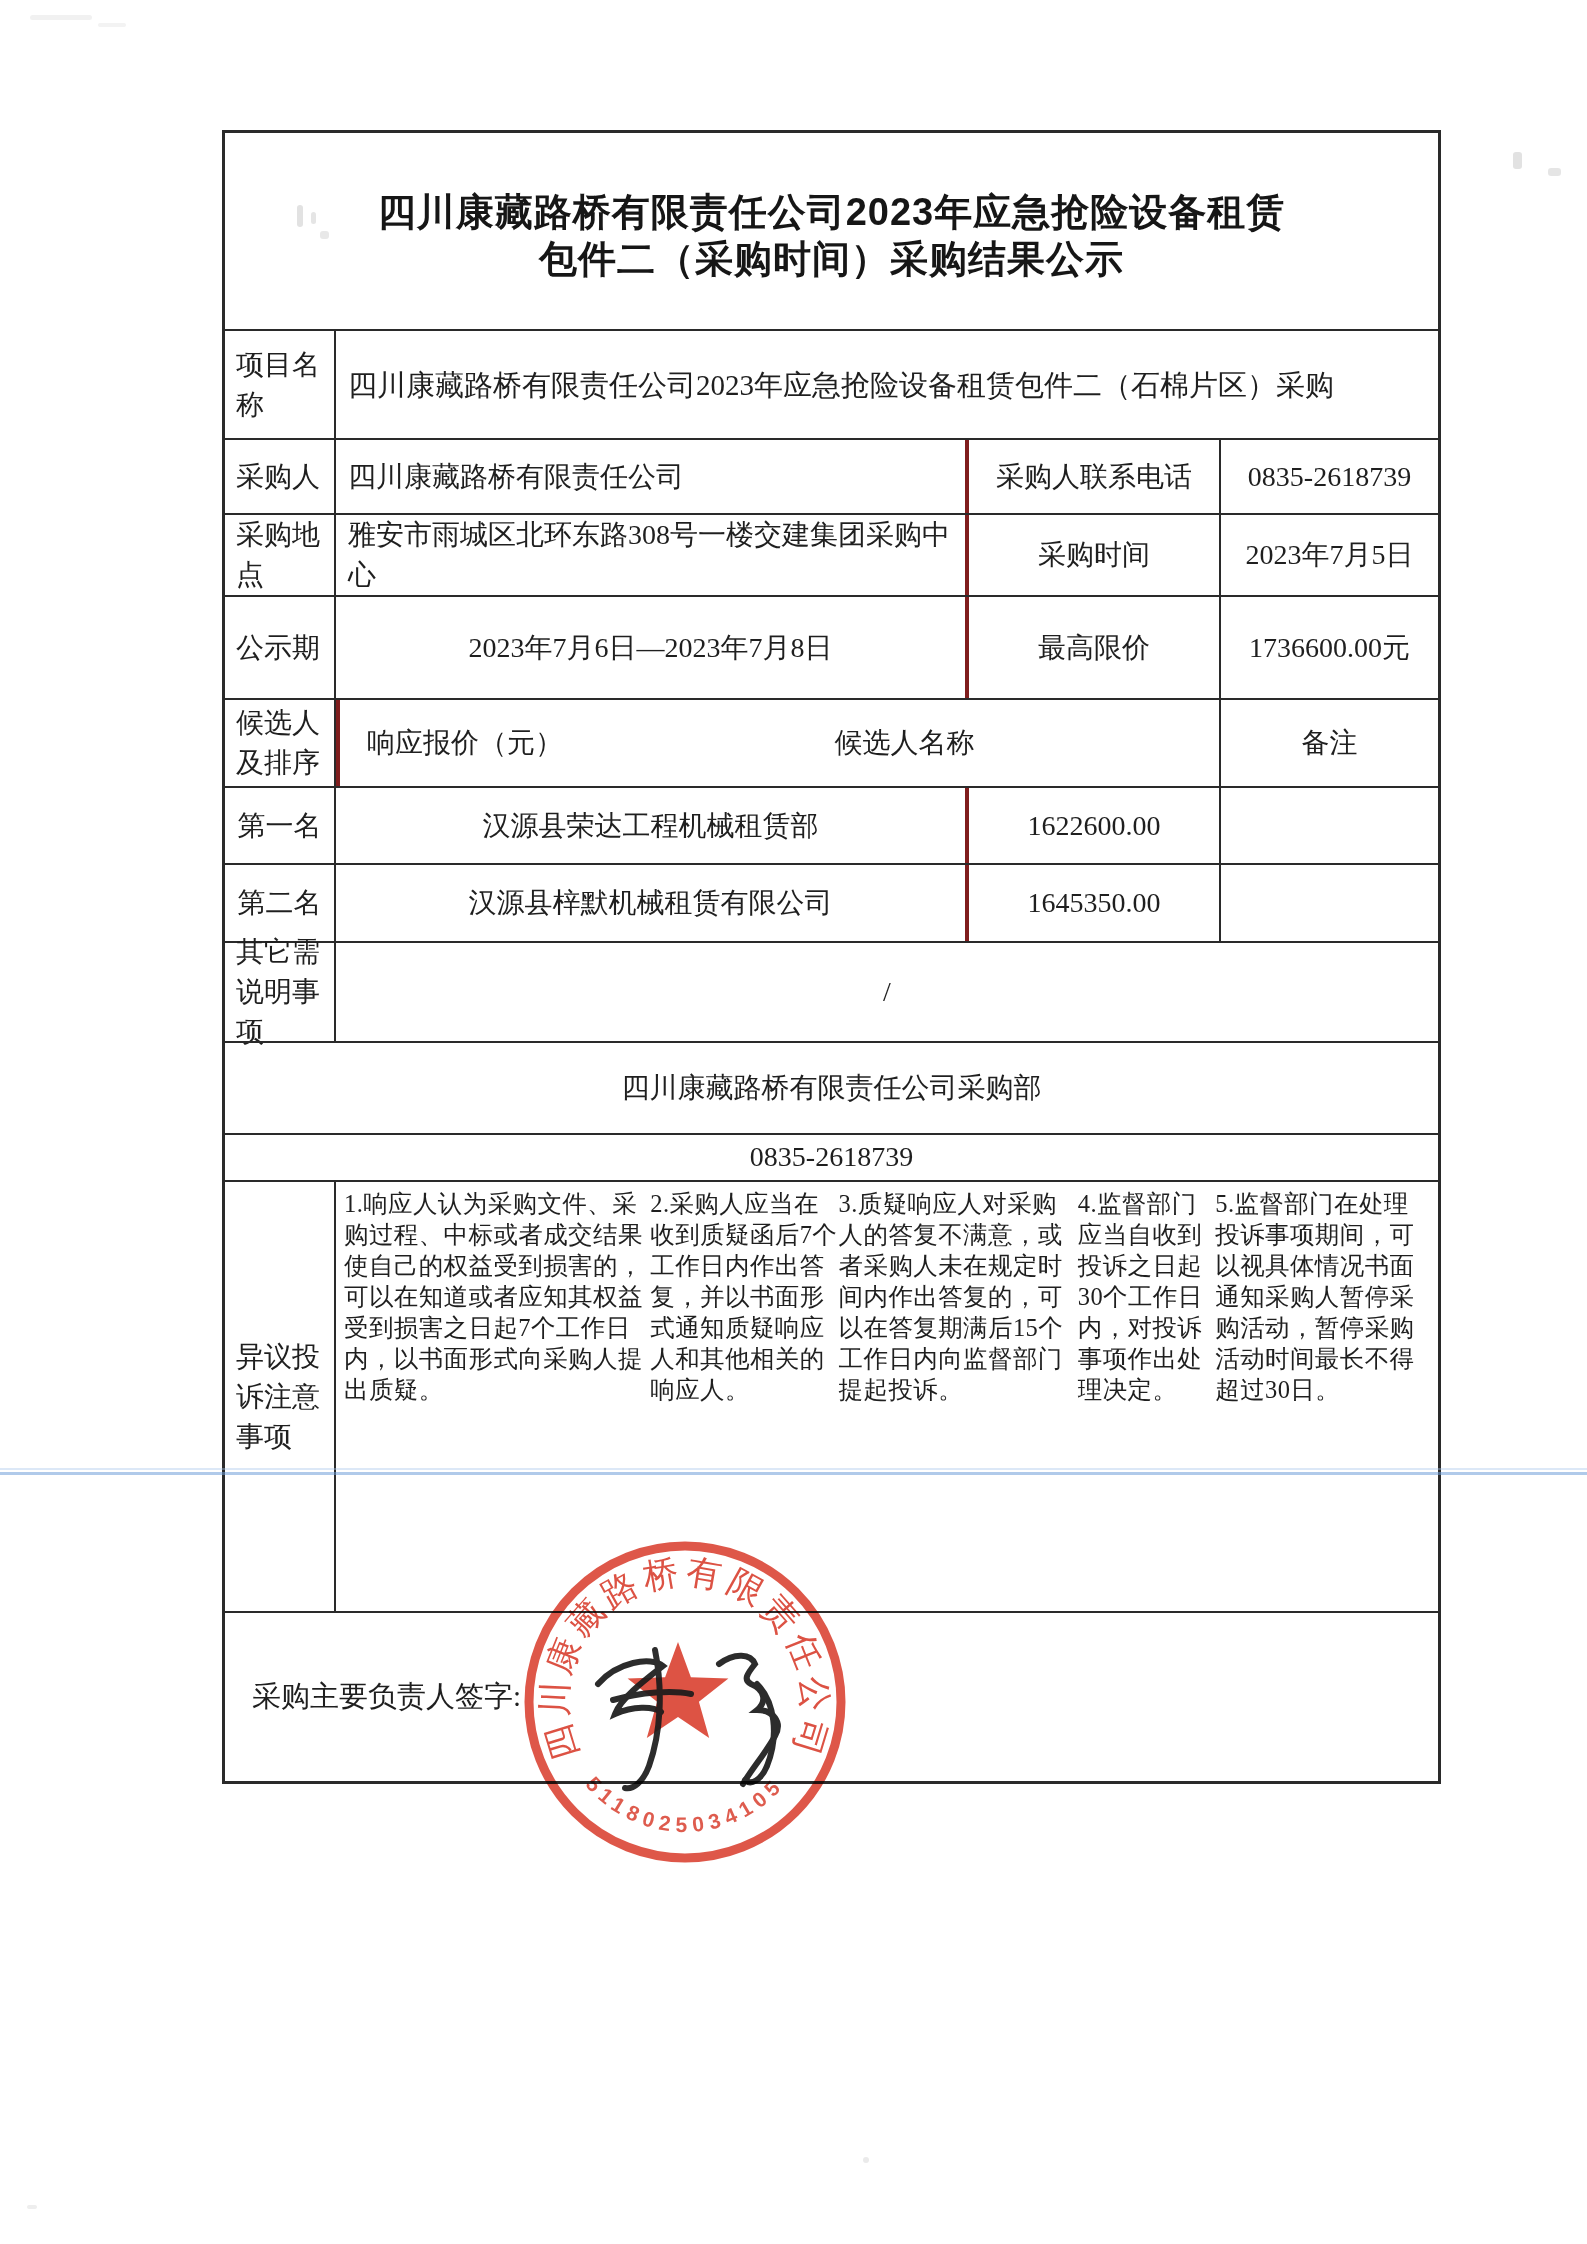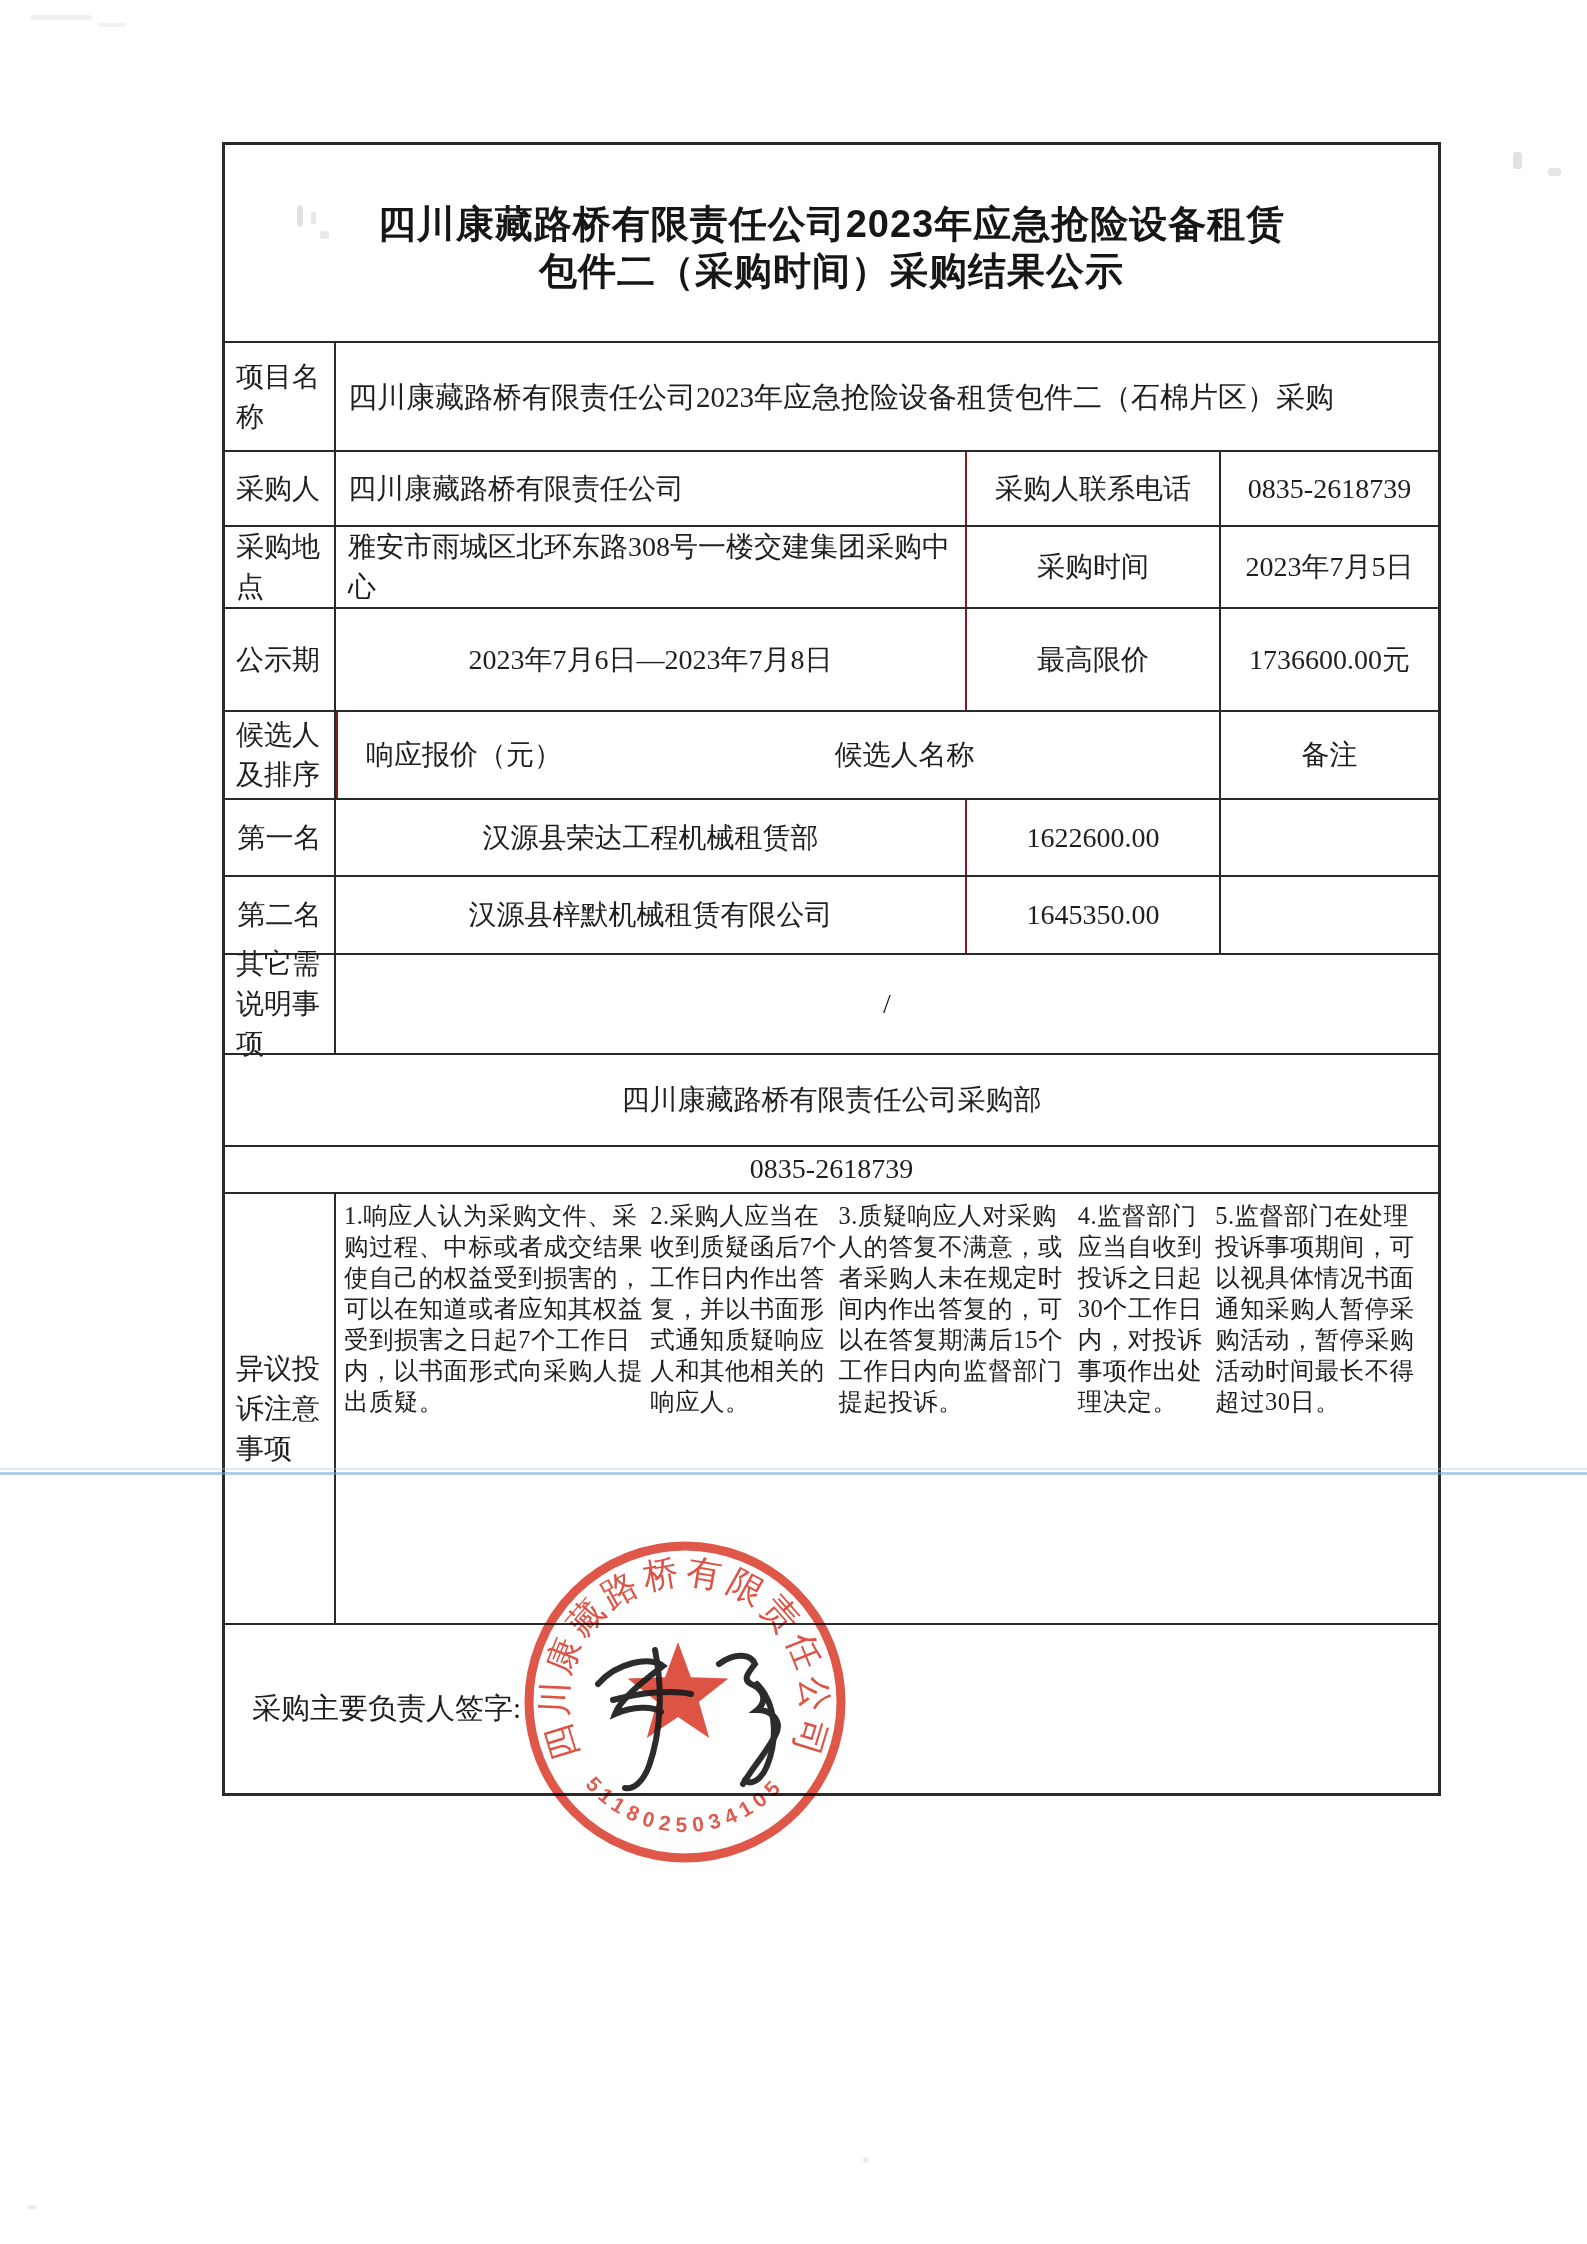--- a/index.html
+++ b/index.html
@@ -4,30 +4,30 @@
 <style>
   * { box-sizing: border-box; margin: 0; padding: 0; }
   html,body { width: 1587px; height: 2244px; background:#ffffff; }
   .page {
     position: relative; width: 1587px; height: 2244px; background:#ffffff;
     font-family: "Liberation Serif", serif; color:#1f1f1f; overflow:hidden;
   }
 
   
   .tbl {
-    position:absolute; left:222px; top:142px; width:1219px;
+    position:absolute; left:222px; top:130px; width:1219px;
     border:3px solid #2a2a2a; display:flex; flex-direction:column;
     background:transparent;
   }
   .r { display:flex; border-top:2px solid #2a2a2a; align-items:stretch; }
   .r.first { border-top:none; }
   .c { display:flex; align-items:center; font-size:28px; line-height:40px; }
   .c1 { width:111px; flex:none; border-right:2px solid #2a2a2a; padding:4px 11px; }
   .c2 { flex:1; padding:4px 12px; }
-  .c3 { width:254px; flex:none; border-left:2px solid #7f1d1d; justify-content:center; text-align:center; padding:20px 6px; }
+  .c3 { width:254px; flex:none; border-left:4px solid #7f1d1d; justify-content:center; text-align:center; padding:20px 6px; }
   .c4 { width:219px; flex:none; border-left:2px solid #2a2a2a; justify-content:center; text-align:center; padding:4px 6px; }
   .center { justify-content:center; text-align:center; }
 
   .title-row {
     flex-direction:column; align-items:center; justify-content:flex-start;
     height:196px; padding-top:56px;
     font-family:"Liberation Sans", sans-serif; font-weight:bold;
     font-size:38px; line-height:47px; letter-spacing:1px; color:#161616;
   }
 

